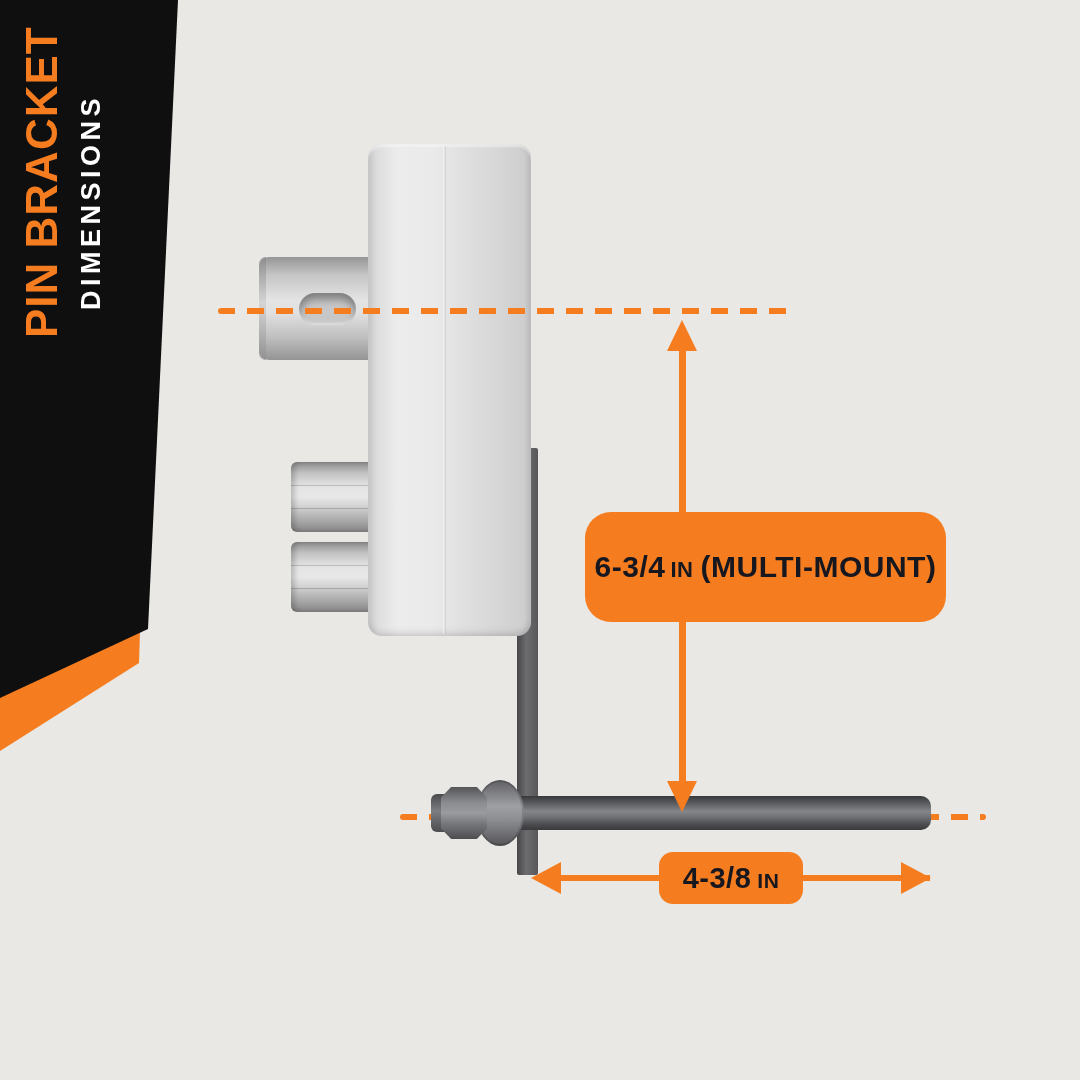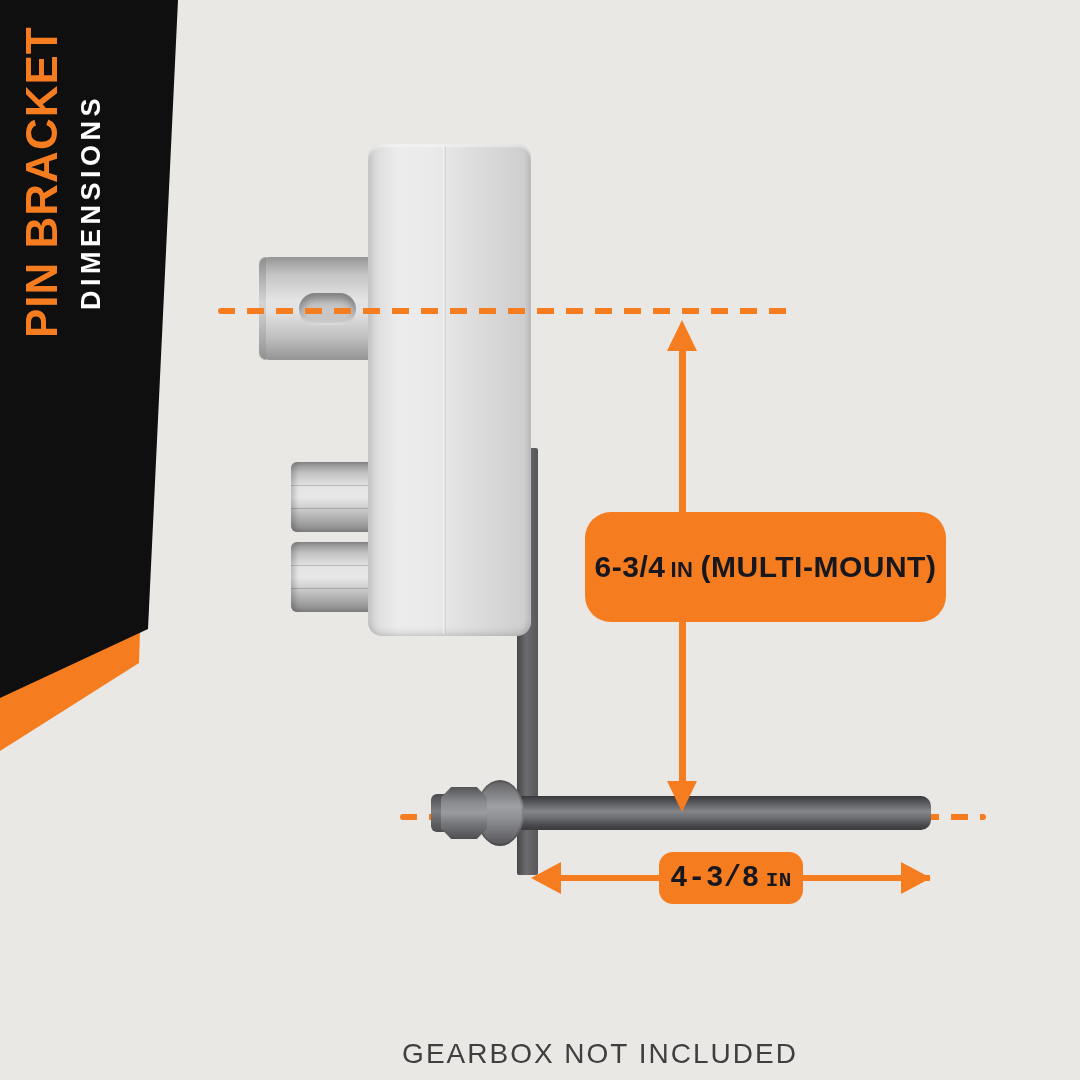--- a/index.html
+++ b/index.html
@@ -68,21 +68,21 @@
   .hdim-line{left:540px;top:875px;width:390px;height:6px;background:var(--accent);z-index:5;}
   .arrow-left{left:531px;top:862px;border-top:16px solid transparent;border-bottom:16px solid transparent;border-right:30px solid var(--accent);}
   .arrow-right{left:901px;top:862px;border-top:16px solid transparent;border-bottom:16px solid transparent;border-left:30px solid var(--accent);}
 
   .dim-box{left:585px;top:512px;width:361px;height:110px;background:var(--accent);border-radius:26px;z-index:6;
     display:flex;flex-direction:column;justify-content:center;align-items:center;gap:3px;}
   .dim-line{font-size:30px;font-weight:bold;color:var(--label-ink);white-space:nowrap;letter-spacing:.5px;}
   .dim-line .unit{font-size:22px;margin:0 7px 0 5px;}
   .wdim-box{left:659px;top:852px;width:144px;height:52px;background:var(--accent);border-radius:14px;z-index:6;
     display:flex;align-items:center;justify-content:center;}
-  .wdim-box .dim-line{font-size:29px;font-family:Liberation Mono, monospace;}
+  .wdim-box .dim-line{font-size:29px;}
   .wdim-box .unit{font-size:21px;margin:0 0 0 6px;}
 
   .footer{position:absolute;left:120px;right:0;top:1038px;text-align:center;font-size:28px;
     letter-spacing:2px;color:var(--footer-ink);z-index:2;}
 </style>
 </head>
 <body>
 
 <div class="canvas">
 
@@ -119,15 +119,14 @@
   <div class="abs hdim-line"></div>
   <div class="abs tri arrow-left"></div>
   <div class="abs tri arrow-right"></div>
 
   <div class="abs wdim-box">
     <div class="dim-line">
       <span>4-3/8</span><span class="unit">IN</span>
     </div>
   </div>
 
-  <div class="footer">GEARBOX NOT INCLUDED</div>
 
 </div>
 
 </body></html>

